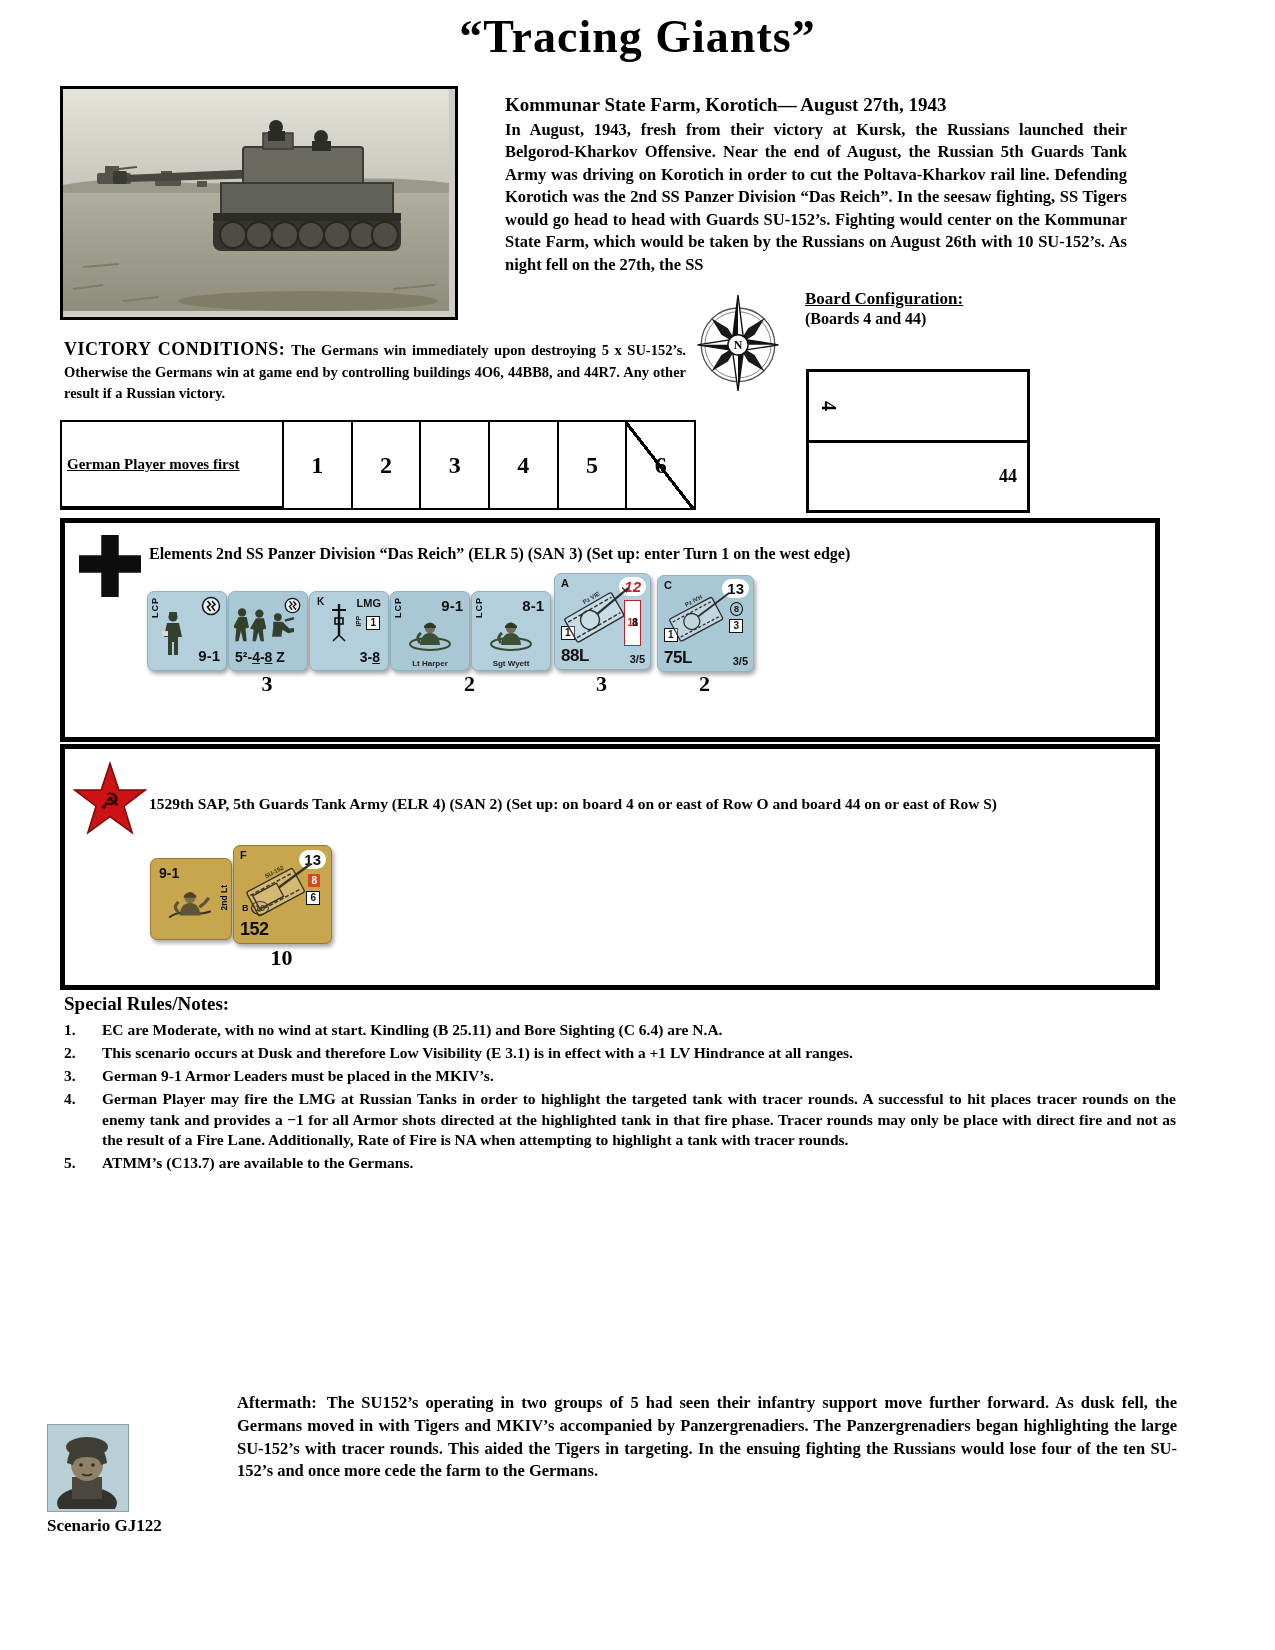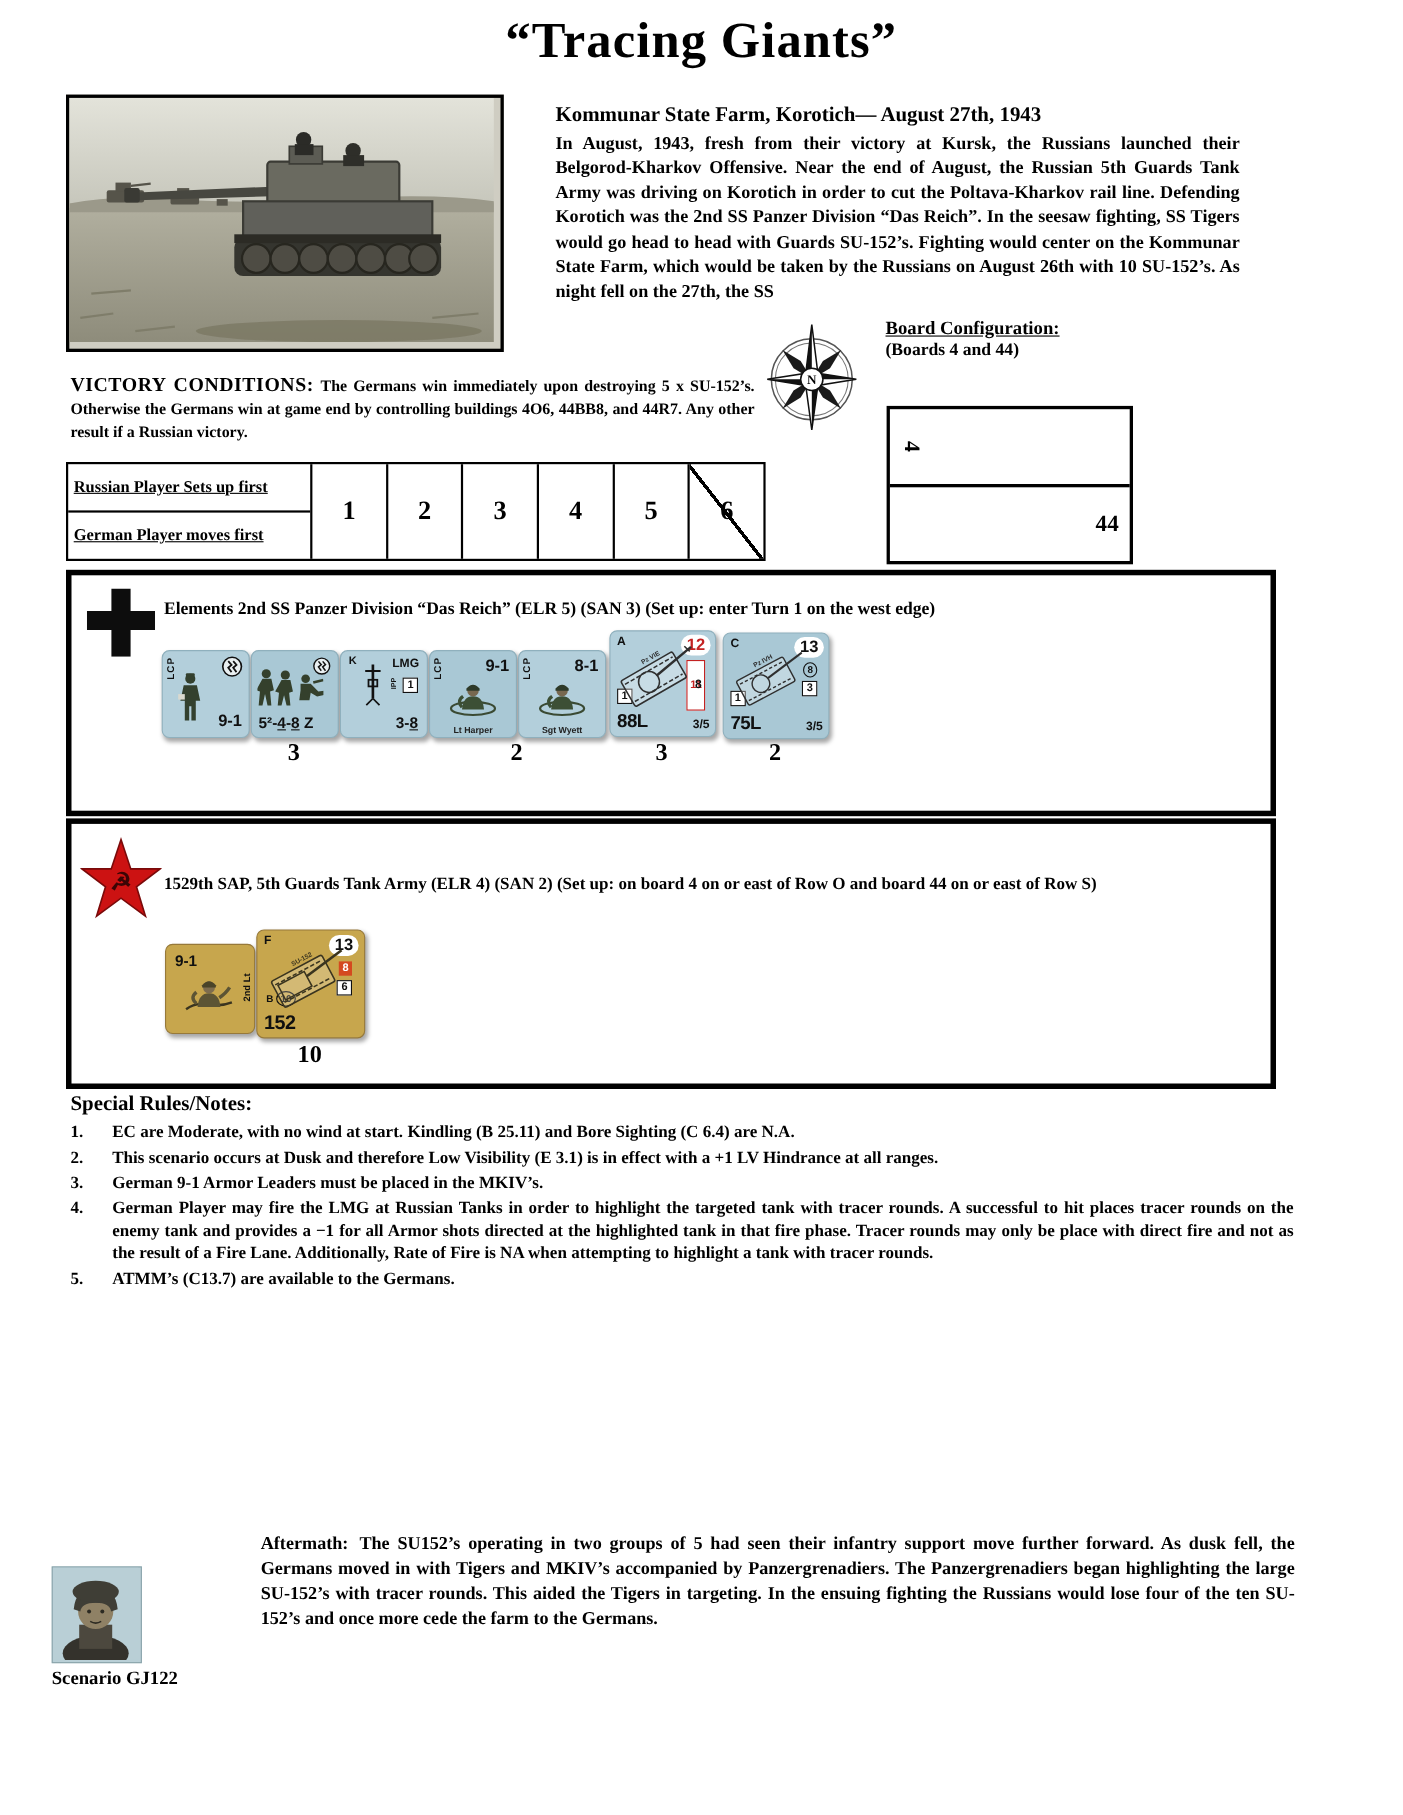--- a/index.html
+++ b/index.html
@@ -19,21 +19,21 @@
   #victory{left:64px;top:336px;width:622px;font-size:14.5px;line-height:1.45;text-align:justify;}
   #victory .lbl{font-size:18px;letter-spacing:.5px;margin-right:6px;margin-top:13px;}
   
   #compass{left:692px;top:293px;width:92px;height:100px;}
   #bc-head{left:805px;top:289px;font-size:17px;text-decoration:underline;}
   #bc-sub{left:805px;top:310px;font-size:16px;}
   #boards{left:806px;top:369px;width:218px;height:138px;border:3px solid #000;display:flex;flex-direction:column;}
   #boards .half{flex:1;position:relative;}
   #boards .half+.half{border-top:3px solid #000;}
   #b4{position:absolute;left:14px;top:50%;transform:translateY(-50%) rotate(90deg);font-size:20px;}
-  #b44{position:absolute;right:10px;top:50%;transform:translateY(-50%);font-size:21px;margin-left:32px;}
+  #b44{position:absolute;right:10px;top:50%;transform:translateY(-50%);font-size:18px;margin-left:32px;}
   
   #track{left:60px;top:420px;width:636px;height:90px;border:2px solid #000;display:flex;box-sizing:border-box;}
   #track .labcell{width:220px;border-right:2px solid #000;display:flex;flex-direction:column;}
   #track .labcell .half{flex:1;display:flex;align-items:center;padding-left:5px;font-size:15px;text-decoration:underline;}
   #track .labcell .half:first-child{border-bottom:2px solid #000;}
   #track .tn{flex:1;border-right:2px solid #000;display:flex;align-items:center;justify-content:center;font-size:24px;}
   #track .tn:last-child{border-right:none;
      background:linear-gradient(to top right,transparent 47.5%,#000 47.5%,#000 50.5%,transparent 50.5%);}
   
   .forcebox{border:5px solid #000;background:#fff;}
@@ -180,21 +180,20 @@
     <div class="half">
       <span id="b4">4</span>
     </div>
     <div class="half">
       <span id="b44">44</span>
     </div>
   </div>
 
   <div class="abs" id="track">
     <div class="labcell">
-      <div class="half">Russian Player Sets up first</div>
       <div class="half">German Player moves first</div>
     </div>
     <div class="tn">1</div>
     <div class="tn">2</div>
     <div class="tn">3</div>
     <div class="tn">4</div>
     <div class="tn">5</div>
     <div class="tn">6</div>
   </div>
 
@@ -282,21 +281,21 @@
         <path d="M14 26 q1 -12 10 -12 q9 0 10 12 z" fill="#3c4f35"></path>
         <path d="M14 24 q-5 -6 1 -10" stroke="#3c4f35" stroke-width="3" fill="none"></path>
         <circle cx="24" cy="9" r="5.2" fill="#77684f"></circle>
         <path d="M18 7 q6 -7 12 0 l0 2 h-12 z" fill="#2e3a29"></path>
       </svg>
       <span class="abs cname">Sgt Wyett</span>
     </div>
 
     <div class="ctr c-de s95" style="left:489px;top:50px;">
       <span class="abs ltr">A</span>
-      <span class="abs chip red" style="right:4px;top:3px;">12</span>
+      <span class="abs chip red" style="right:4px;top:3px;font-style:italic;">12</span>
       <span class="abs bxr" style="right:9px;top:26px;">11</span>
       <span class="abs" style="right:12px;top:42px;font-size:11px;">8</span>
       <span class="abs bx" style="left:6px;top:52px;">1</span>
       <svg class="abs" style="left:6px;top:12px;transform:rotate(-30deg);" width="80" height="54" viewBox="0 0 80 54">
         <g stroke="#2f2f2f" stroke-width="1.4" fill="none">
           <rect x="5" y="14" width="54" height="27" rx="2" fill="rgba(255,255,255,.28)"></rect>
           <line x1="7" y1="18.5" x2="57" y2="18.5" stroke-dasharray="4 2"></line>
           <line x1="7" y1="36.5" x2="57" y2="36.5" stroke-dasharray="4 2"></line>
           <circle cx="27" cy="27.5" r="9.5"></circle>
           <line x1="36" y1="26" x2="76" y2="19" stroke-width="2.2"></line>

